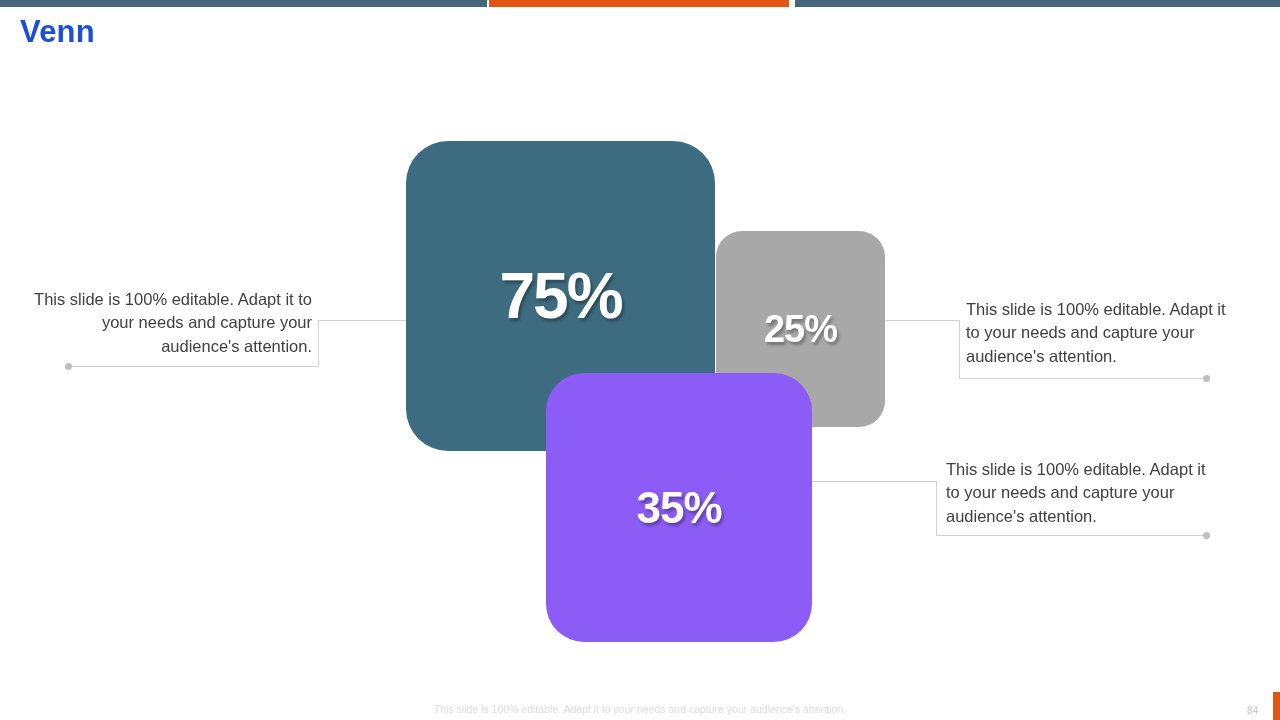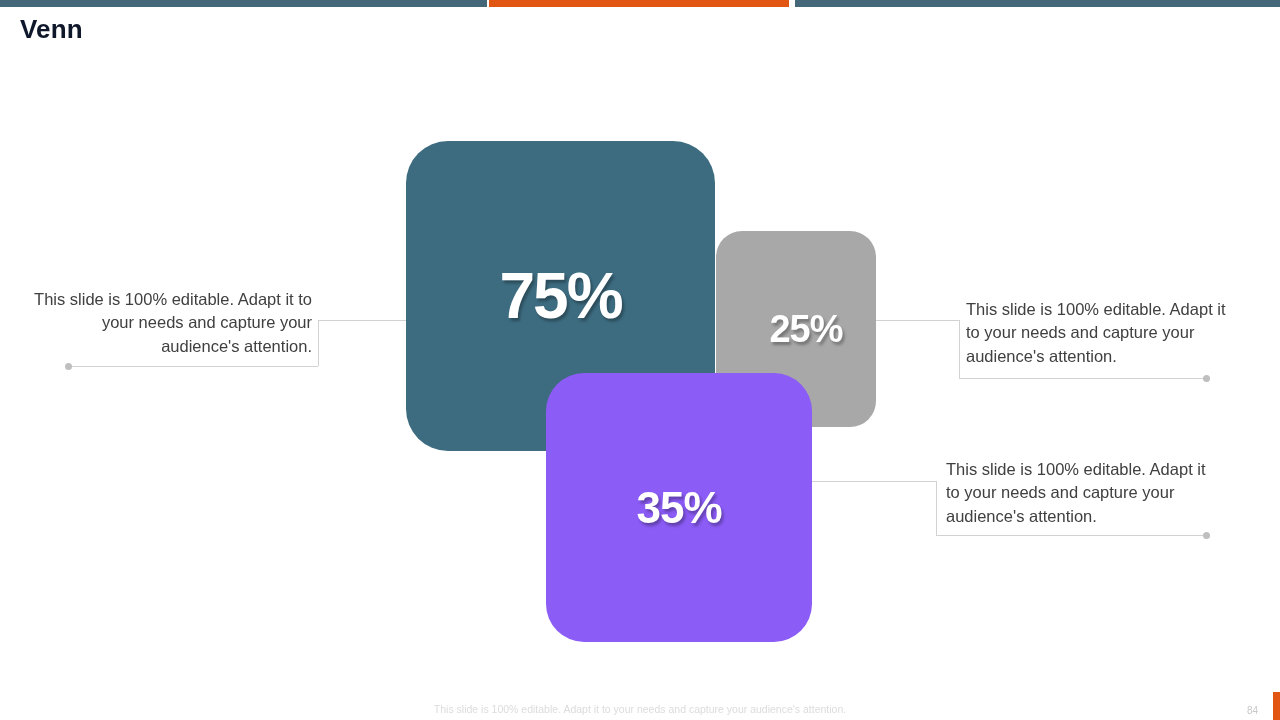--- a/index.html
+++ b/index.html
@@ -29,47 +29,46 @@
   }
   .seg-left   { left: 0;    width: 487px; background: #44687a; }
   .seg-mid    { left: 489px; width: 300px; background: #e25614; height: 9px; top:0; }
   .seg-right  { left: 795px; width: 485px; background: #44687a; }
 
   
   .slide-title {
     position: absolute;
     left: 20px;
     top: 14px;
-    font-size: 26px;
+    font-size: 31px;
     font-weight: bold;
-    color: #0f172a;
+    color: #1d4ed8;
     letter-spacing: 0.2px;
   }
 
   
   .shape {
     position: absolute;
     display: flex;
     align-items: center;
     justify-content: center;
   }
   .shape-label {
     color: #ffffff;
     font-weight: bold;
     text-shadow: 2px 3px 3px rgba(0,0,0,0.30);
     line-height: 1;
   }
 
   .shape-gray {
     left: 716px;  top: 231px;
-    width: 140px; height: 196px;
+    width: 169px; height: 196px;
     background: #a8a8a8;
     border-radius: 26px;
     z-index: 1;
-    padding-left: 20px;
   }
   .shape-gray .shape-label { font-size: 38px; letter-spacing: -1px; }
 
   .shape-teal {
     left: 406px;  top: 141px;
     width: 309px; height: 310px;
     background: #3d6c80;
     border-radius: 42px;
     z-index: 2;
   }

